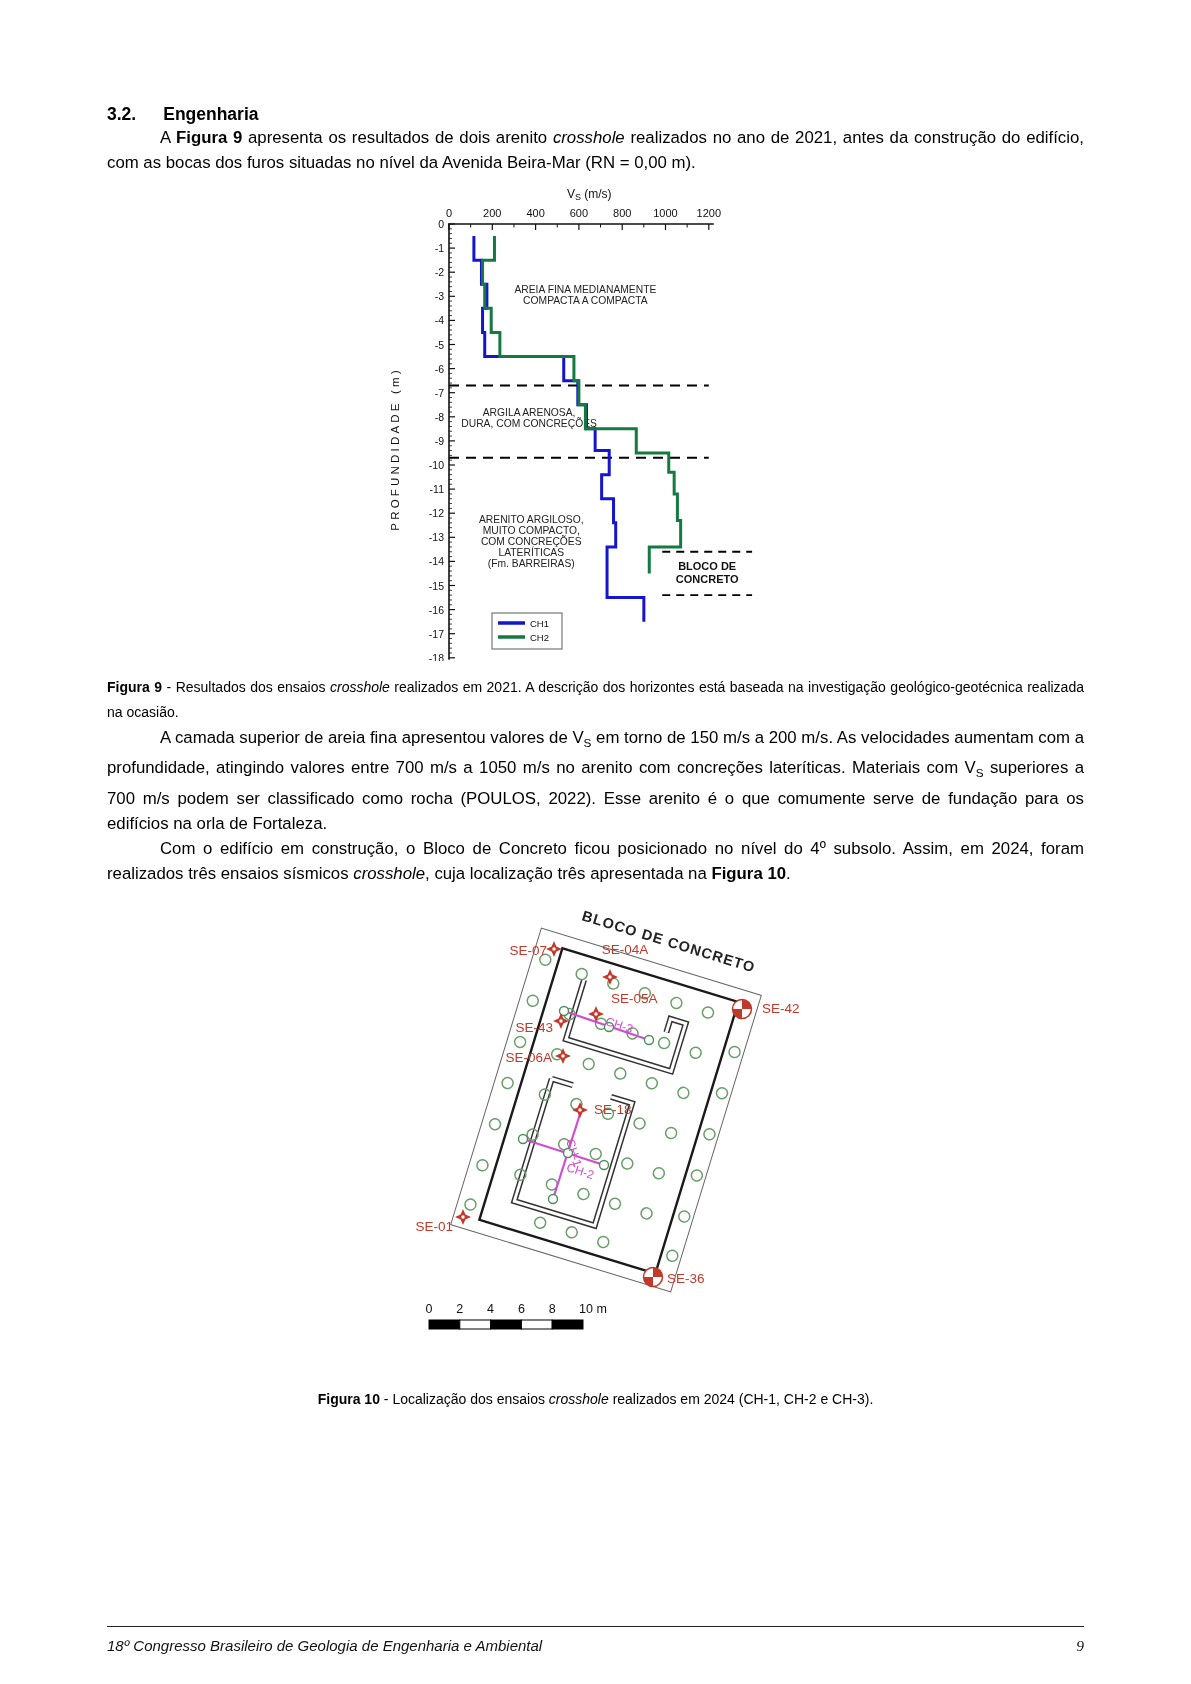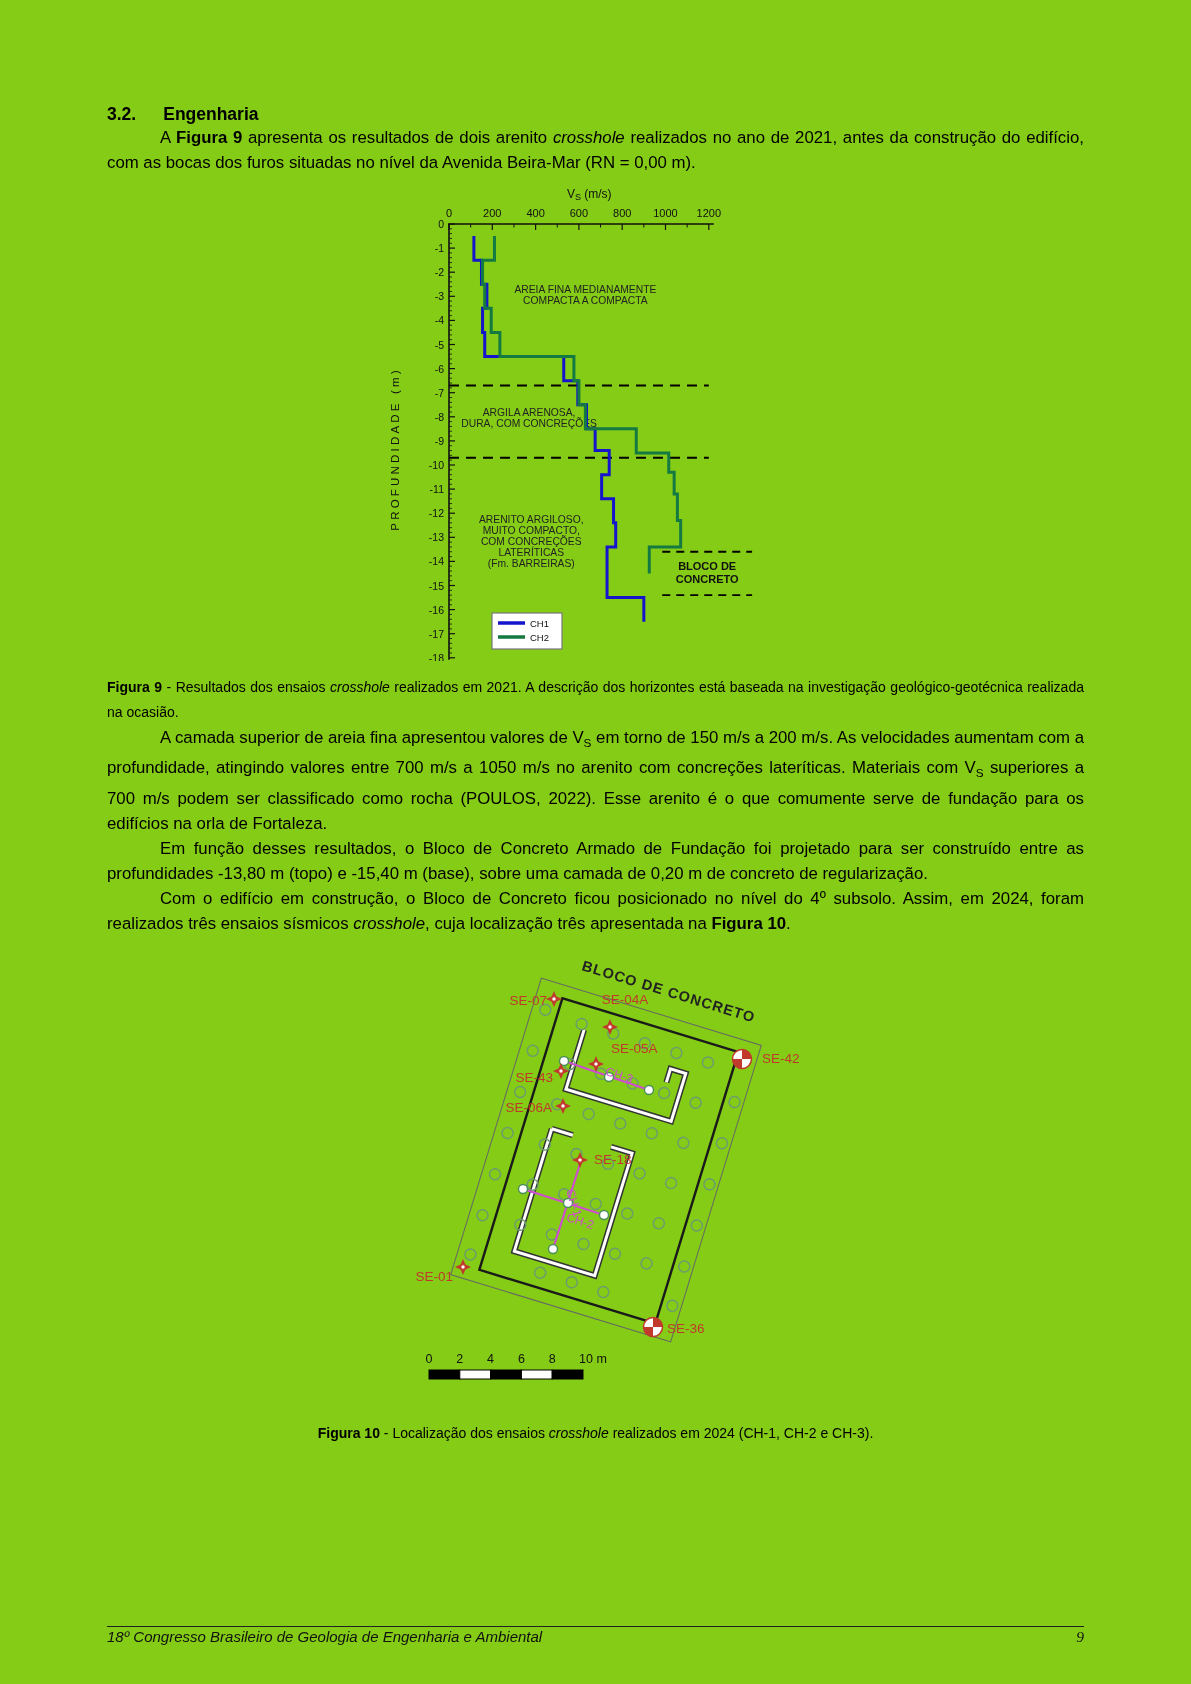--- a/index.html
+++ b/index.html
@@ -1,35 +1,35 @@
 <!DOCTYPE html>
 <html><head>
 <meta charset="utf-8">
 <style>
   html,body{margin:0;padding:0;background:#888;}
   .page{
-    position:relative;width:1191px;height:1684px;background:#84cc16;
+    position:relative;width:1191px;height:1684px;background:#ffffff;
     margin:0 auto;font-family:"Liberation Sans",sans-serif;color:#000;
     overflow:hidden;
   }
   .content{position:absolute;left:107px;right:107px;top:0;}
   .heading{margin-top:104px;font-size:17.5px;font-weight:bold;display:flex;gap:27px;}
   p.body{
     font-size:16.8px;line-height:25px;text-align:justify;margin:0;
   }
   p.body.indent{text-indent:53px;}
   .mt18{margin-top:18px;} .mt14{margin-top:13px;}
   .figwrap{text-align:center;}
   .caption{font-size:14px;line-height:25px;margin:0;}
   .caption.just{text-align:justify;}
   .caption.center{text-align:center;}
   sub{font-size:70%;}
   .footer{
     position:absolute;left:107px;right:107px;top:1626px;
-    border-top:1.6px solid #222;padding-top:1px;
+    border-top:1.6px solid #222;padding-top:10px;
     display:flex;justify-content:space-between;align-items:baseline;
   }
   .footer .conf{font-style:italic;font-size:15px;color:#111;}
   .footer .pg{font-family:"Liberation Serif",serif;font-style:italic;font-size:15.5px;color:#111;}
   svg text{font-family:"Liberation Sans",sans-serif;}
 </style>
 </head>
 <body>
 
 <div class="page">
@@ -192,21 +192,20 @@
           <line x1="112" y1="440" x2="139" y2="440" stroke="#1515cc" stroke-width="3.5"></line>
           <text x="144" y="443.5" font-size="9.5" fill="#111">CH1</text>
           <line x1="112" y1="454" x2="139" y2="454" stroke="#147a41" stroke-width="3.5"></line>
           <text x="144" y="457.5" font-size="9.5" fill="#111">CH2</text>
         </svg>
     </div>
 
     <p class="caption just" style="margin-top:10px;"><span style="font-weight: bold;">Figura 9</span><span> - Resultados dos ensaios </span><span style="font-style: italic;">crosshole</span><span> realizados em 2021. A descrição dos horizontes está baseada na investigação geológico-geotécnica realizada na ocasião.</span></p>
 
     <p class="body indent mt18"><span>A camada superior de areia fina apresentou valores de V</span><sub>S</sub><span> em torno de 150 m/s a 200 m/s. As velocidades aumentam com a profundidade, atingindo valores entre 700 m/s a 1050 m/s no arenito com concreções lateríticas. Materiais com V</span><sub>S</sub><span> superiores a 700 m/s podem ser classificado como rocha (POULOS, 2022). Esse arenito é o que comumente serve de fundação para os edifícios na orla de Fortaleza.</span></p>
-    <p class="body indent mt14"><span>Em função desses resultados, o Bloco de Concreto Armado de Fundação foi projetado para ser construído entre as profundidades -13,80 m (topo) e -15,40 m (base), sobre uma camada de 0,20 m de concreto de regularização.</span></p>
     <p class="body indent mt14"><span>Com o edifício em construção, o Bloco de Concreto ficou posicionado no nível do 4º subsolo. Assim, em 2024, foram realizados três ensaios sísmicos </span><span style="font-style: italic;">crosshole</span><span>, cuja localização três apresentada na </span><span style="font-weight: bold;">Figura 10</span><span>.</span></p>
 
     <div class="figwrap" style="margin-top:6px;">
       <svg width="450" height="455" viewBox="0 0 450 455">
           <g transform="rotate(17 235 218)">
             <rect x="120" y="63" width="230" height="310" fill="none" stroke="#666666" stroke-width="1"></rect>
             <rect x="146" y="76" width="184" height="284" fill="none" stroke="#1a1a1a" stroke-width="2.4"></rect>
             <path d="M176,100 L176,162 L286,162 L286,112 L270,112 L270,126" fill="none" stroke="#333333" stroke-width="6" stroke-linejoin="miter"></path>
             <path d="M174,204 L174,332 L258,332 L258,204 L236,204" fill="none" stroke="#333333" stroke-width="6" stroke-linejoin="miter"></path>
             <path d="M174,204 L196,204" fill="none" stroke="#333333" stroke-width="6" stroke-linejoin="miter"></path>
@@ -310,20 +309,20 @@
           <rect x="181.2" y="428" width="30.8" height="9" fill="#000" stroke="#000" stroke-width="1"></rect>
           <text x="58" y="421" font-size="12.5" fill="#111" text-anchor="middle">0</text>
           <text x="88.8" y="421" font-size="12.5" fill="#111" text-anchor="middle">2</text>
           <text x="119.6" y="421" font-size="12.5" fill="#111" text-anchor="middle">4</text>
           <text x="150.4" y="421" font-size="12.5" fill="#111" text-anchor="middle">6</text>
           <text x="181.2" y="421" font-size="12.5" fill="#111" text-anchor="middle">8</text>
           <text x="222" y="421" font-size="12.5" fill="#111" text-anchor="middle">10 m</text>
         </svg>
     </div>
 
-    <p class="caption center" style="margin-top:20px;"><span style="font-weight: bold;">Figura 10</span><span> - Localização dos ensaios </span><span style="font-style: italic;">crosshole</span><span> realizados em 2024 (CH-1, CH-2 e CH-3).</span></p>
+    <p class="caption center" style="margin-top:36px;"><span style="font-weight: bold;">Figura 10</span><span> - Localização dos ensaios </span><span style="font-style: italic;">crosshole</span><span> realizados em 2024 (CH-1, CH-2 e CH-3).</span></p>
   </div>
 
   <div class="footer">
     <span class="conf">18º Congresso Brasileiro de Geologia de Engenharia e Ambiental</span>
     <span class="pg">9</span>
   </div>
 </div>
 
 </body></html>

